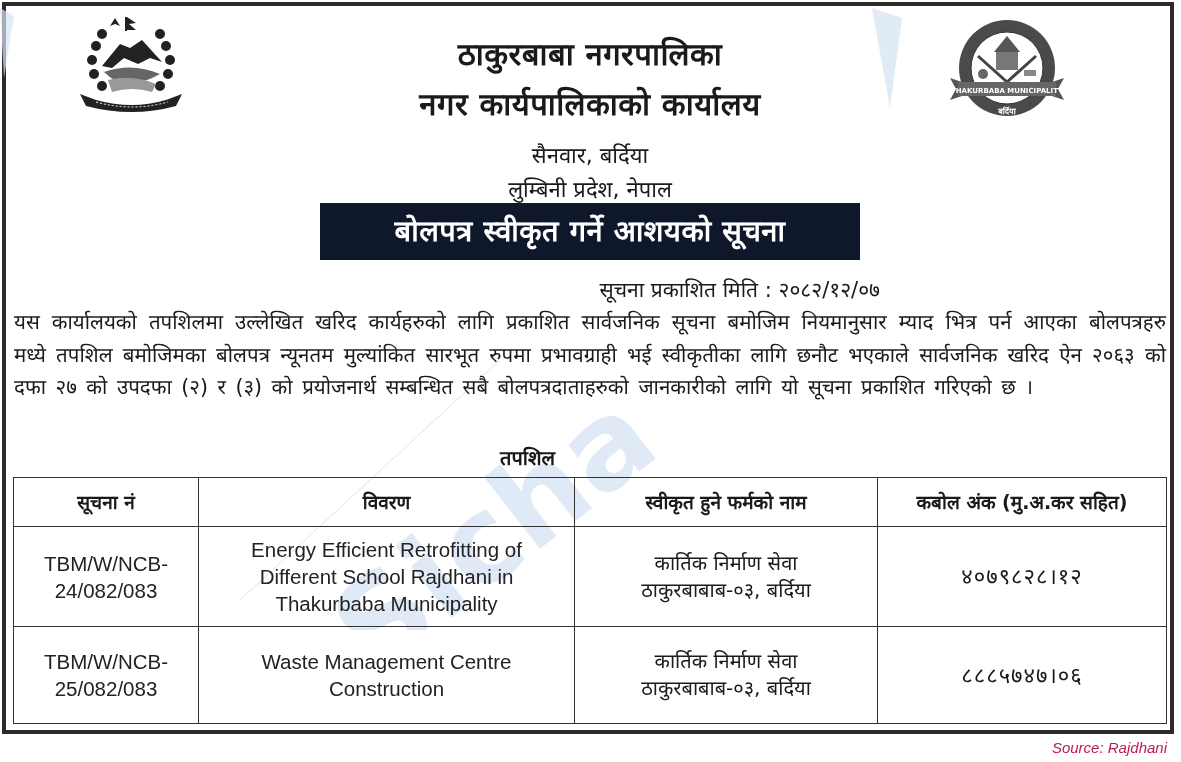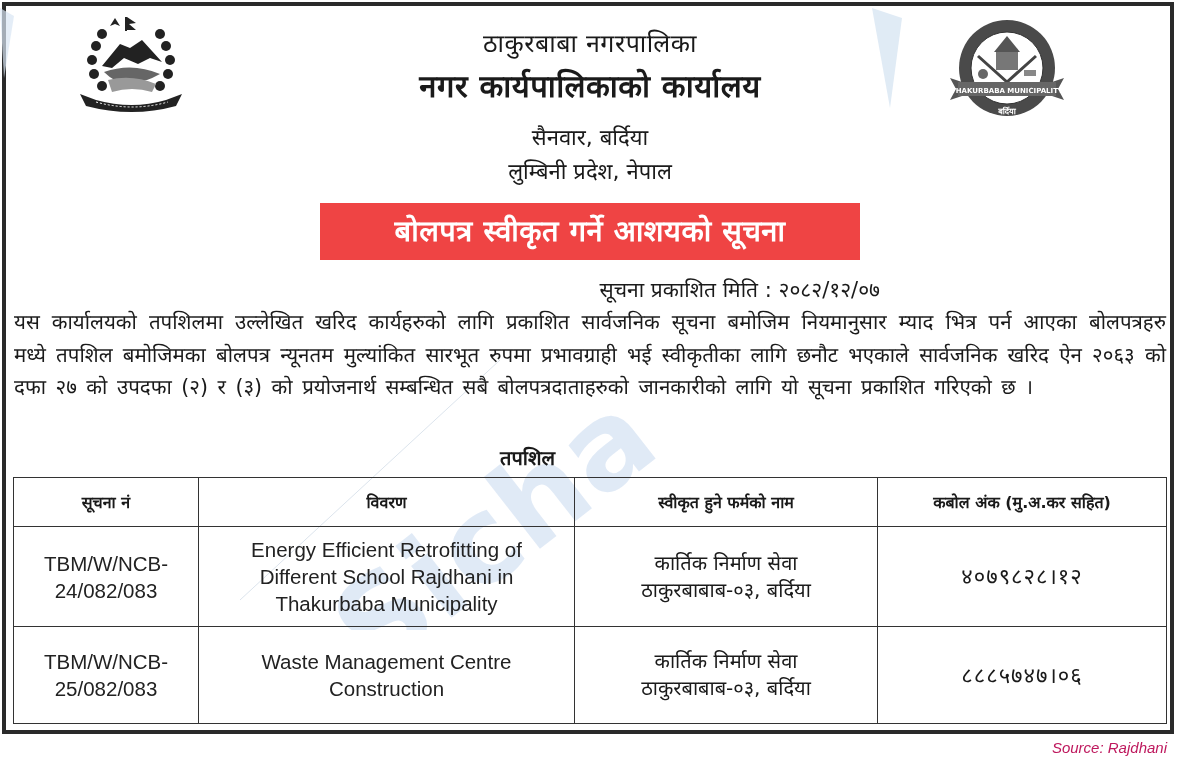--- a/index.html
+++ b/index.html
@@ -40,45 +40,45 @@
       height: 108px;
     }
     .header {
       position: absolute;
       left: 300px;
       top: 24px;
       width: 580px;
       text-align: center;
     }
     .org-name {
-      font-size: 25px;
-      font-weight: normal;
+      font-size: 31px;
+      font-weight: bold;
       line-height: 40px;
-      margin: 0;
+      margin: 10px;
       letter-spacing: 0.5px;
     }
     .office-name {
       font-size: 31px;
       font-weight: bold;
       line-height: 40px;
       margin: 2px 0 16px 0;
       letter-spacing: 0.5px;
     }
     .addr {
       font-size: 22px;
       line-height: 32px;
       margin: 2px 0 0 0;
     }
     .title-banner {
       position: absolute;
       left: 320px;
       top: 203px;
       width: 540px;
       height: 57px;
-      background: #ef4444;
+      background: #0f172a;
       color: #ffffff;
       font-size: 29px;
       font-weight: bold;
       line-height: 57px;
       text-align: center;
       letter-spacing: 0.5px;
     }
     .pub-date {
       position: absolute;
       left: 300px;
@@ -117,21 +117,21 @@
       table-layout: fixed;
     }
     .tbl th, .tbl td {
       border: 1.5px solid #333;
       text-align: center;
       vertical-align: middle;
       padding: 0 4px;
     }
     .tbl th {
       height: 48px;
-      font-size: 16px;
+      font-size: 19px;
       font-weight: bold;
     }
     .tbl td {
       font-size: 20px;
       line-height: 27px;
     }
     .tbl tr.row1 td { height: 99px; }
     .tbl tr.row2 td { height: 96px; }
     .tbl td.en {
       font-family: "Liberation Sans", sans-serif;

